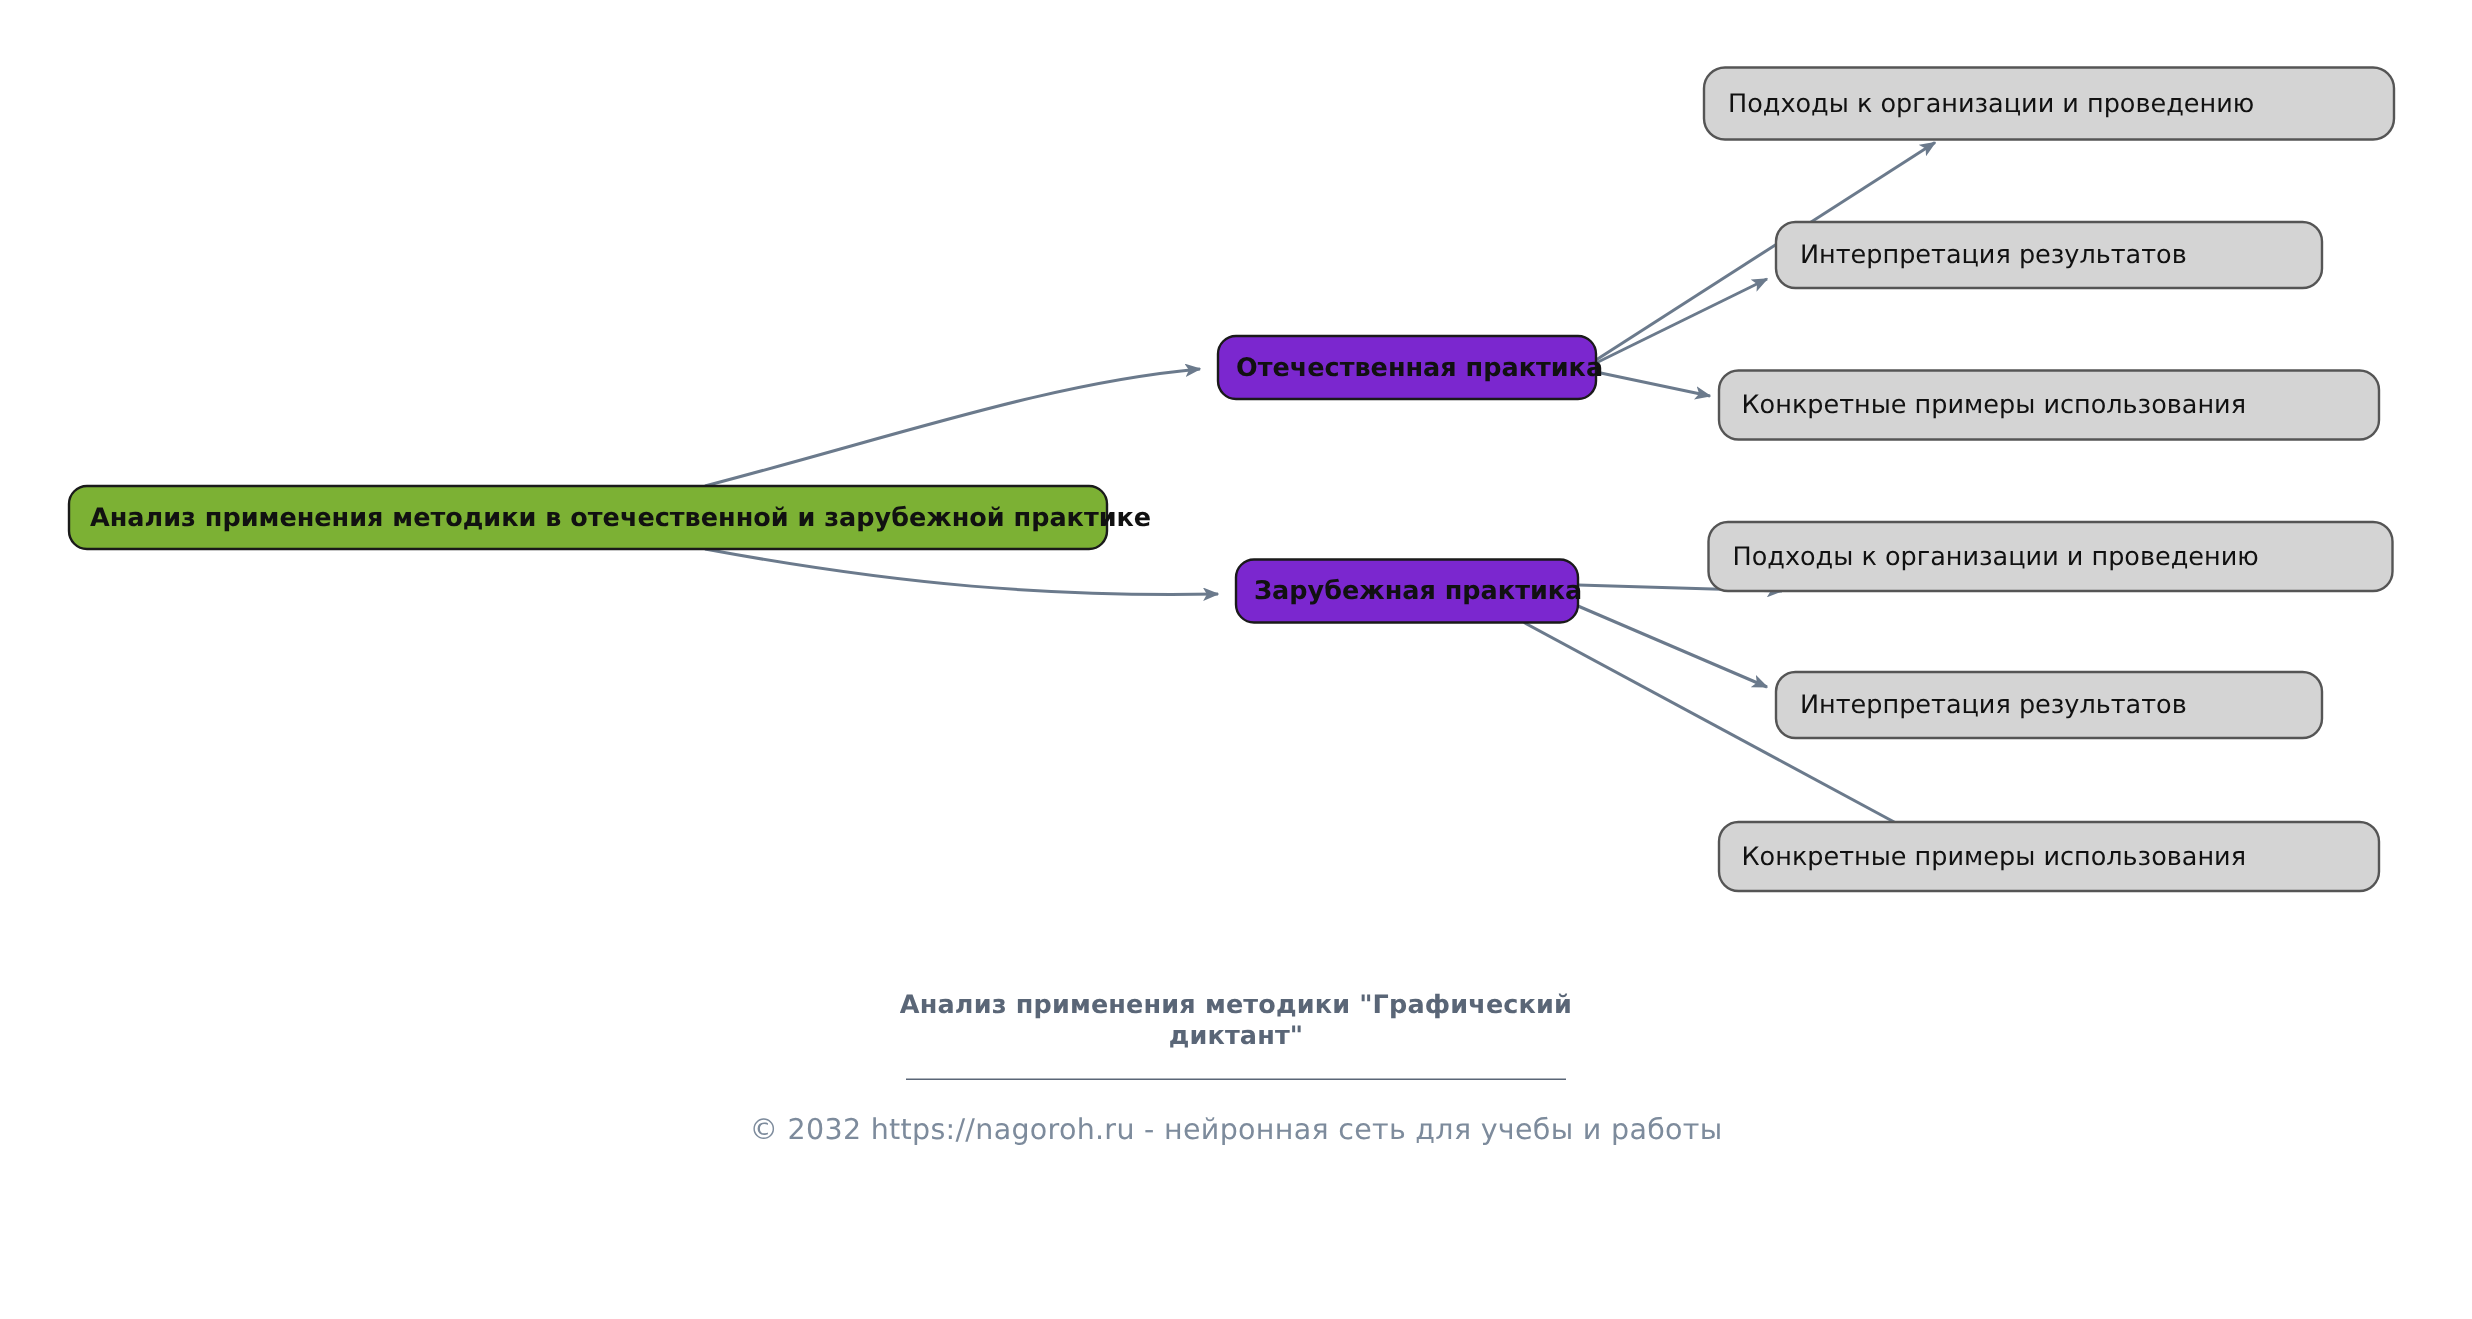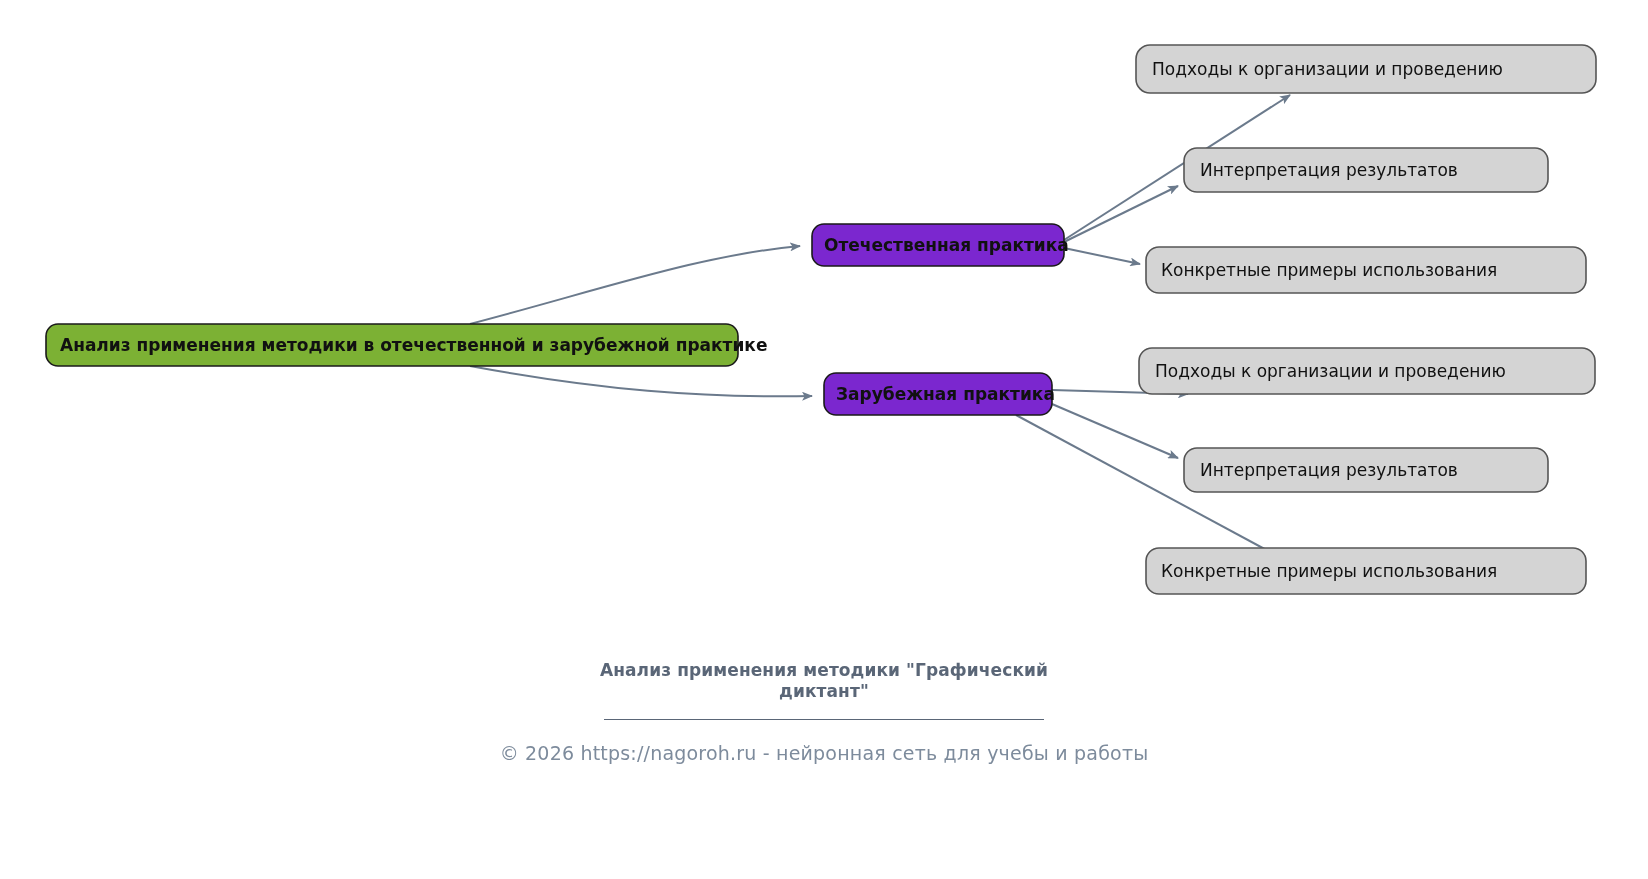--- a/index.html
+++ b/index.html
@@ -147,14 +147,14 @@
     <text class="node-label leaf" x="1161" y="572">Конкретные примеры использования</text>
   </g>
 </svg>
 
 <div class="footer-area">
   <div class="footer-title">
     <span>Анализ применения методики "Графический</span>
     <span>диктант"</span>
   </div>
   <div class="footer-rule"></div>
-  <div class="footer-copy">© 2026 https://nagoroh.ru - нейронная сеть для учебы и работы</div>
+  <div class="footer-copy">© 2032 https://nagoroh.ru - нейронная сеть для учебы и работы</div>
 </div>
 
 </body></html>

